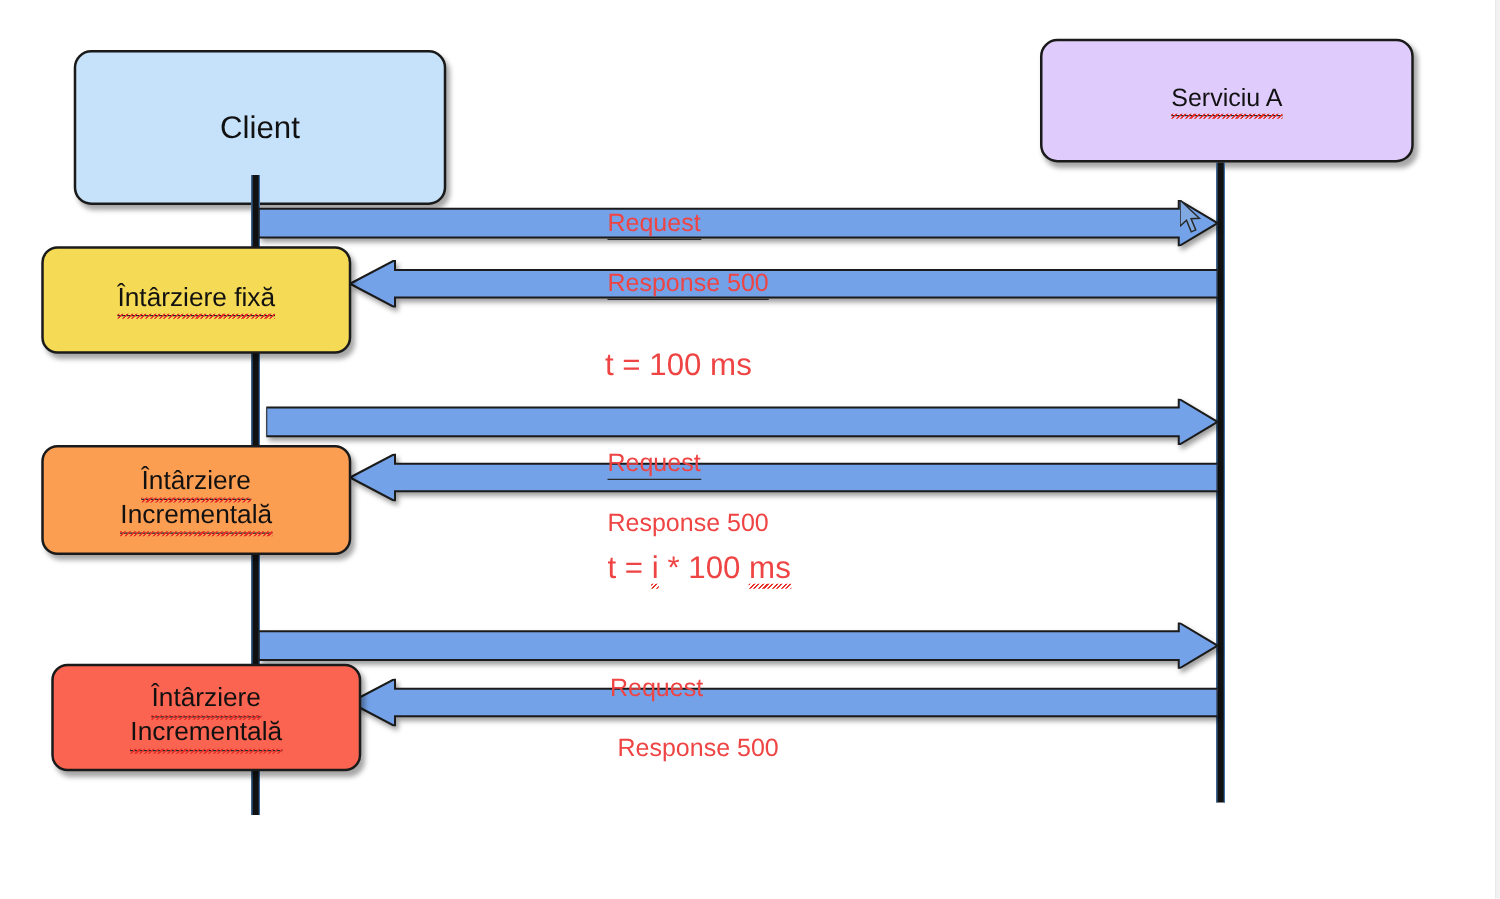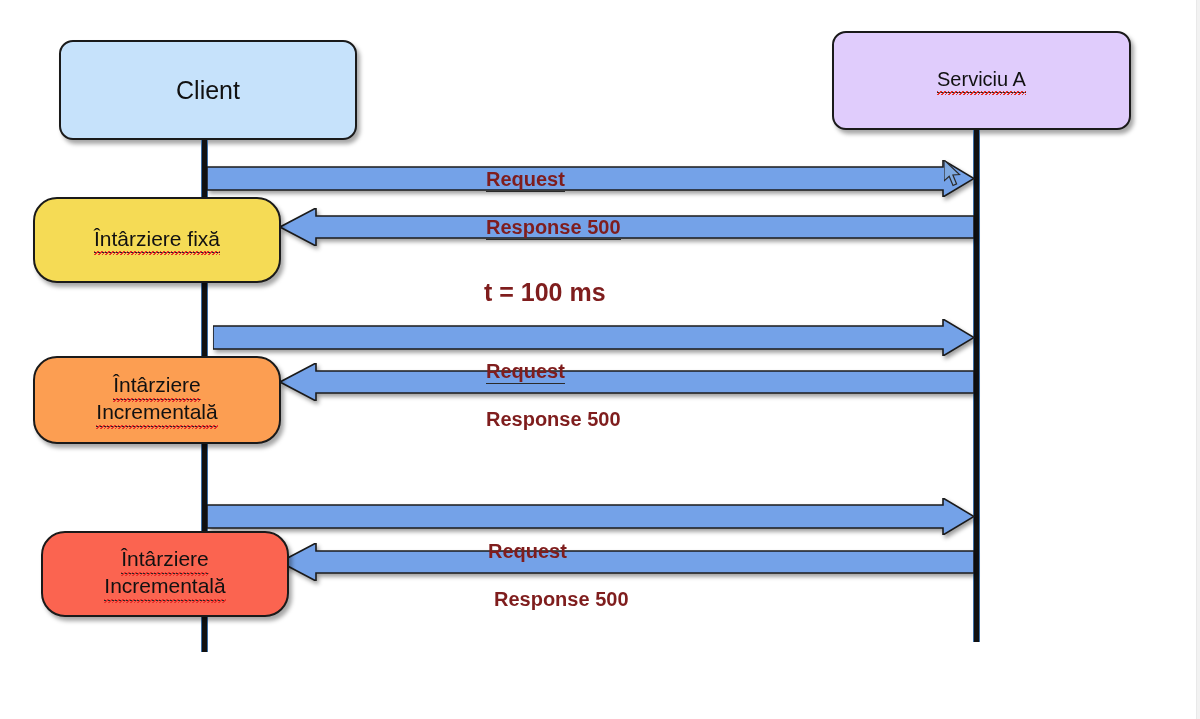--- a/index.html
+++ b/index.html
@@ -38,21 +38,21 @@
     align-items: center;
     justify-content: center;
     text-align: center;
     color: #111111;
     box-shadow: 3px 4px 4px rgba(0,0,0,0.35);
   }
   #participant-client {
     left: 59px;
     top: 40px;
     width: 298px;
-    height: 100px;
+    height: 124px;
     background: #C6E2FB;
     font-size: 25px;
   }
   #participant-service {
     left: 832px;
     top: 31px;
     width: 299px;
     height: 99px;
     background: #E0CCFC;
     font-size: 20px;
@@ -68,21 +68,21 @@
     box-sizing: border-box;
   }
   #lifeline-client  { left: 201px; top: 140px; height: 512px; }
   #lifeline-service { left: 973px; top: 130px; height: 512px; }
 
   
   .delay-box {
     position: absolute;
     box-sizing: border-box;
     border: 2px solid #1a1a1a;
-    border-radius: 24px;
+    border-radius: 13px;
     display: flex;
     flex-direction: column;
     align-items: center;
     justify-content: center;
     text-align: center;
     color: #111111;
     font-size: 21px;
     line-height: 1.18;
     box-shadow: 3px 4px 4px rgba(0,0,0,0.35);
     z-index: 6;
@@ -95,24 +95,23 @@
   .arrow {
     position: absolute;
     z-index: 4;
     filter: drop-shadow(2px 3px 2px rgba(0,0,0,0.38));
   }
   .arrow svg { display: block; }
 
   
   .label {
     position: absolute;
-    color: #7f1d1d;
+    color: #ef4444;
     white-space: nowrap;
     z-index: 8;
-    font-weight: bold;
   }
   .msg-label  { font-size: 20px; }
   .formula    { font-size: 25px; }
 
   
   .sq {
     position: relative;
     text-decoration: underline;
     text-decoration-color: transparent;
   }
@@ -193,20 +192,23 @@
 
   <div class="arrow" style="left:280px; top:363px;">
     <svg width="694" height="38" viewBox="0 0 694 38">
       <polygon points="694,8 36,8 36,0 0,19 36,38 36,30 694,30" fill="#74A2E8" stroke="#1b1b1b" stroke-width="1.6" stroke-linejoin="miter"></polygon>
     </svg>
   </div>
   <div class="label msg-label" style="left:486px; top:408px;">
     <span>Response 500</span>
   </div>
 
+  <div class="label formula" style="left:486px; top:440px;">
+    <span>t = </span><span class="sq">i</span><span> * 100 </span><span class="sq">ms</span>
+  </div>
 
   <div class="arrow" style="left:207px; top:498px;">
     <svg width="768" height="37" viewBox="0 0 768 37">
       <polygon points="0,7 736,7 736,0 767,18.5 736,37 736,30 0,30" fill="#74A2E8" stroke="#1b1b1b" stroke-width="1.6" stroke-linejoin="miter"></polygon>
     </svg>
   </div>
   <div class="label msg-label" style="left:488px; top:540px;">
     <span>Request</span>
   </div>
 

